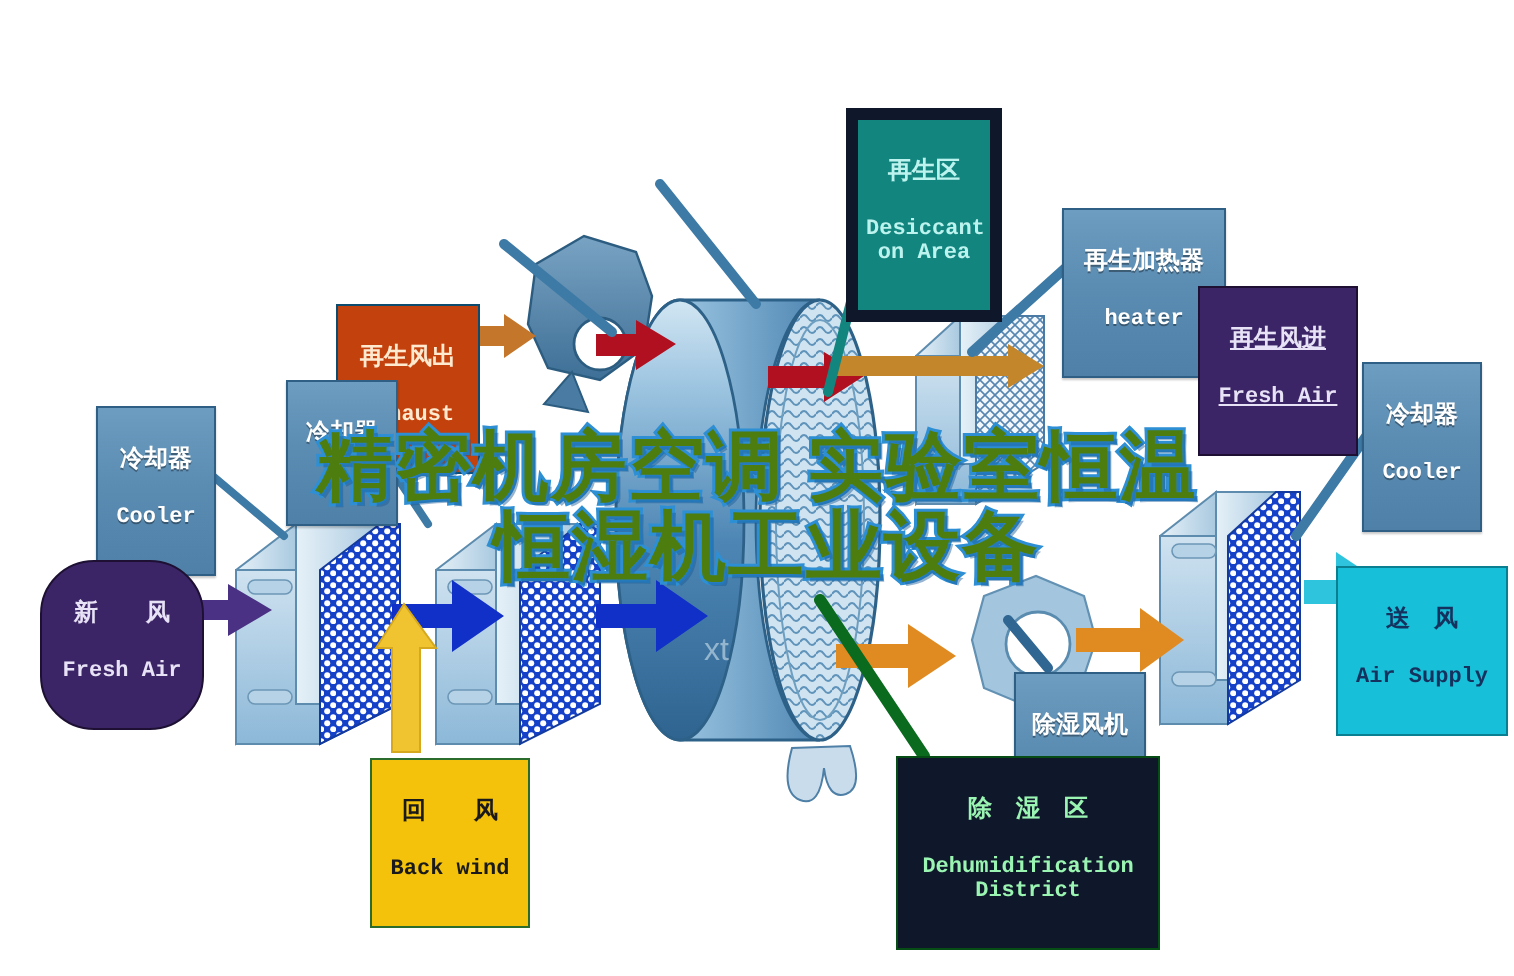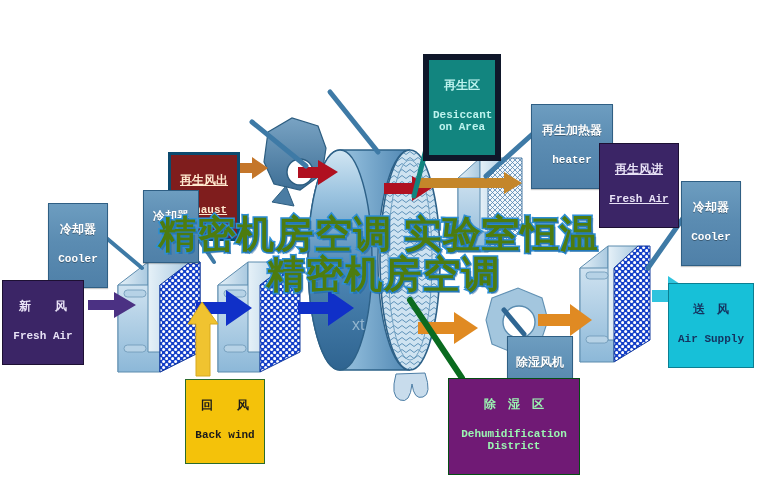--- a/index.html
+++ b/index.html
@@ -64,36 +64,35 @@
   }
   
   .sty-cyan{
     background:#17c0d8;
     border:1px solid #0b7f92;
     color:#16305e;
   }
   .sty-cyan .cn,.sty-cyan .en{text-shadow:none;color:#15325f;}
   
   .sty-brown{
-    background:#7f1d1d;
-    border:3px solid #0c4a6e;
+    background:#c2410c;
+    border:1px solid #0c4a6e;
     color:#ffe9cf;
-    text-decoration:underline;
   }
   
   .sty-yellow{
     background:#f4c20a;
     border:1px solid #2b6b2b;
     color:#1a1a1a;
     margin-left:23px;
   }
   .sty-yellow .cn,.sty-yellow .en{text-shadow:none;}
   
   .sty-green{
-    background:#701a75;
+    background:#0f172a;
     border:1px solid #054d14;
     color:#9bf5b2;
   }
 
   
   #headline{
     position:absolute;
     left:0; top:214px;
     width:757px;
     z-index:60;
@@ -312,21 +311,21 @@
   <div class="lbl sty-steel" style="left:143px;top:190px;width:56px;">
     <span class="cn">冷却器</span>
     <span class="en"></span>
   </div>
 
   <div class="lbl sty-steel" style="left:48px;top:203px;width:60px;">
     <span class="cn">冷却器</span>
     <span class="en">Cooler</span>
   </div>
 
-  <div class="lbl sty-purple" style="left:2px;top:280px;width:82px;">
+  <div class="lbl sty-purple" style="left:20px;top:280px;width:82px;border-radius:27px;">
     <span class="cn">新　　风</span>
     <span class="en">Fresh Air</span>
   </div>
 
   <div class="lbl sty-yellow" style="left:162px;top:379px;width:80px;">
     <span class="cn">回　　风</span>
     <span class="en">Back wind</span>
   </div>
 
   <div class="lbl sty-steel" style="left:507px;top:336px;width:66px;">
@@ -339,16 +338,16 @@
     <span class="en">Dehumidification District</span>
   </div>
 
   <div class="lbl sty-cyan" style="left:668px;top:259px;width:86px;margin-top:24px;">
     <span class="cn">送　风</span>
     <span class="en">Air Supply</span>
   </div>
 
   <div id="headline">
     <span class="hl">精密机房空调 实验室恒温</span>
-    <span class="hl hl2">精密机房空调</span>
+    <span class="hl hl2">恒湿机工业设备</span>
   </div>
 
 </div>
 
 </body></html>

